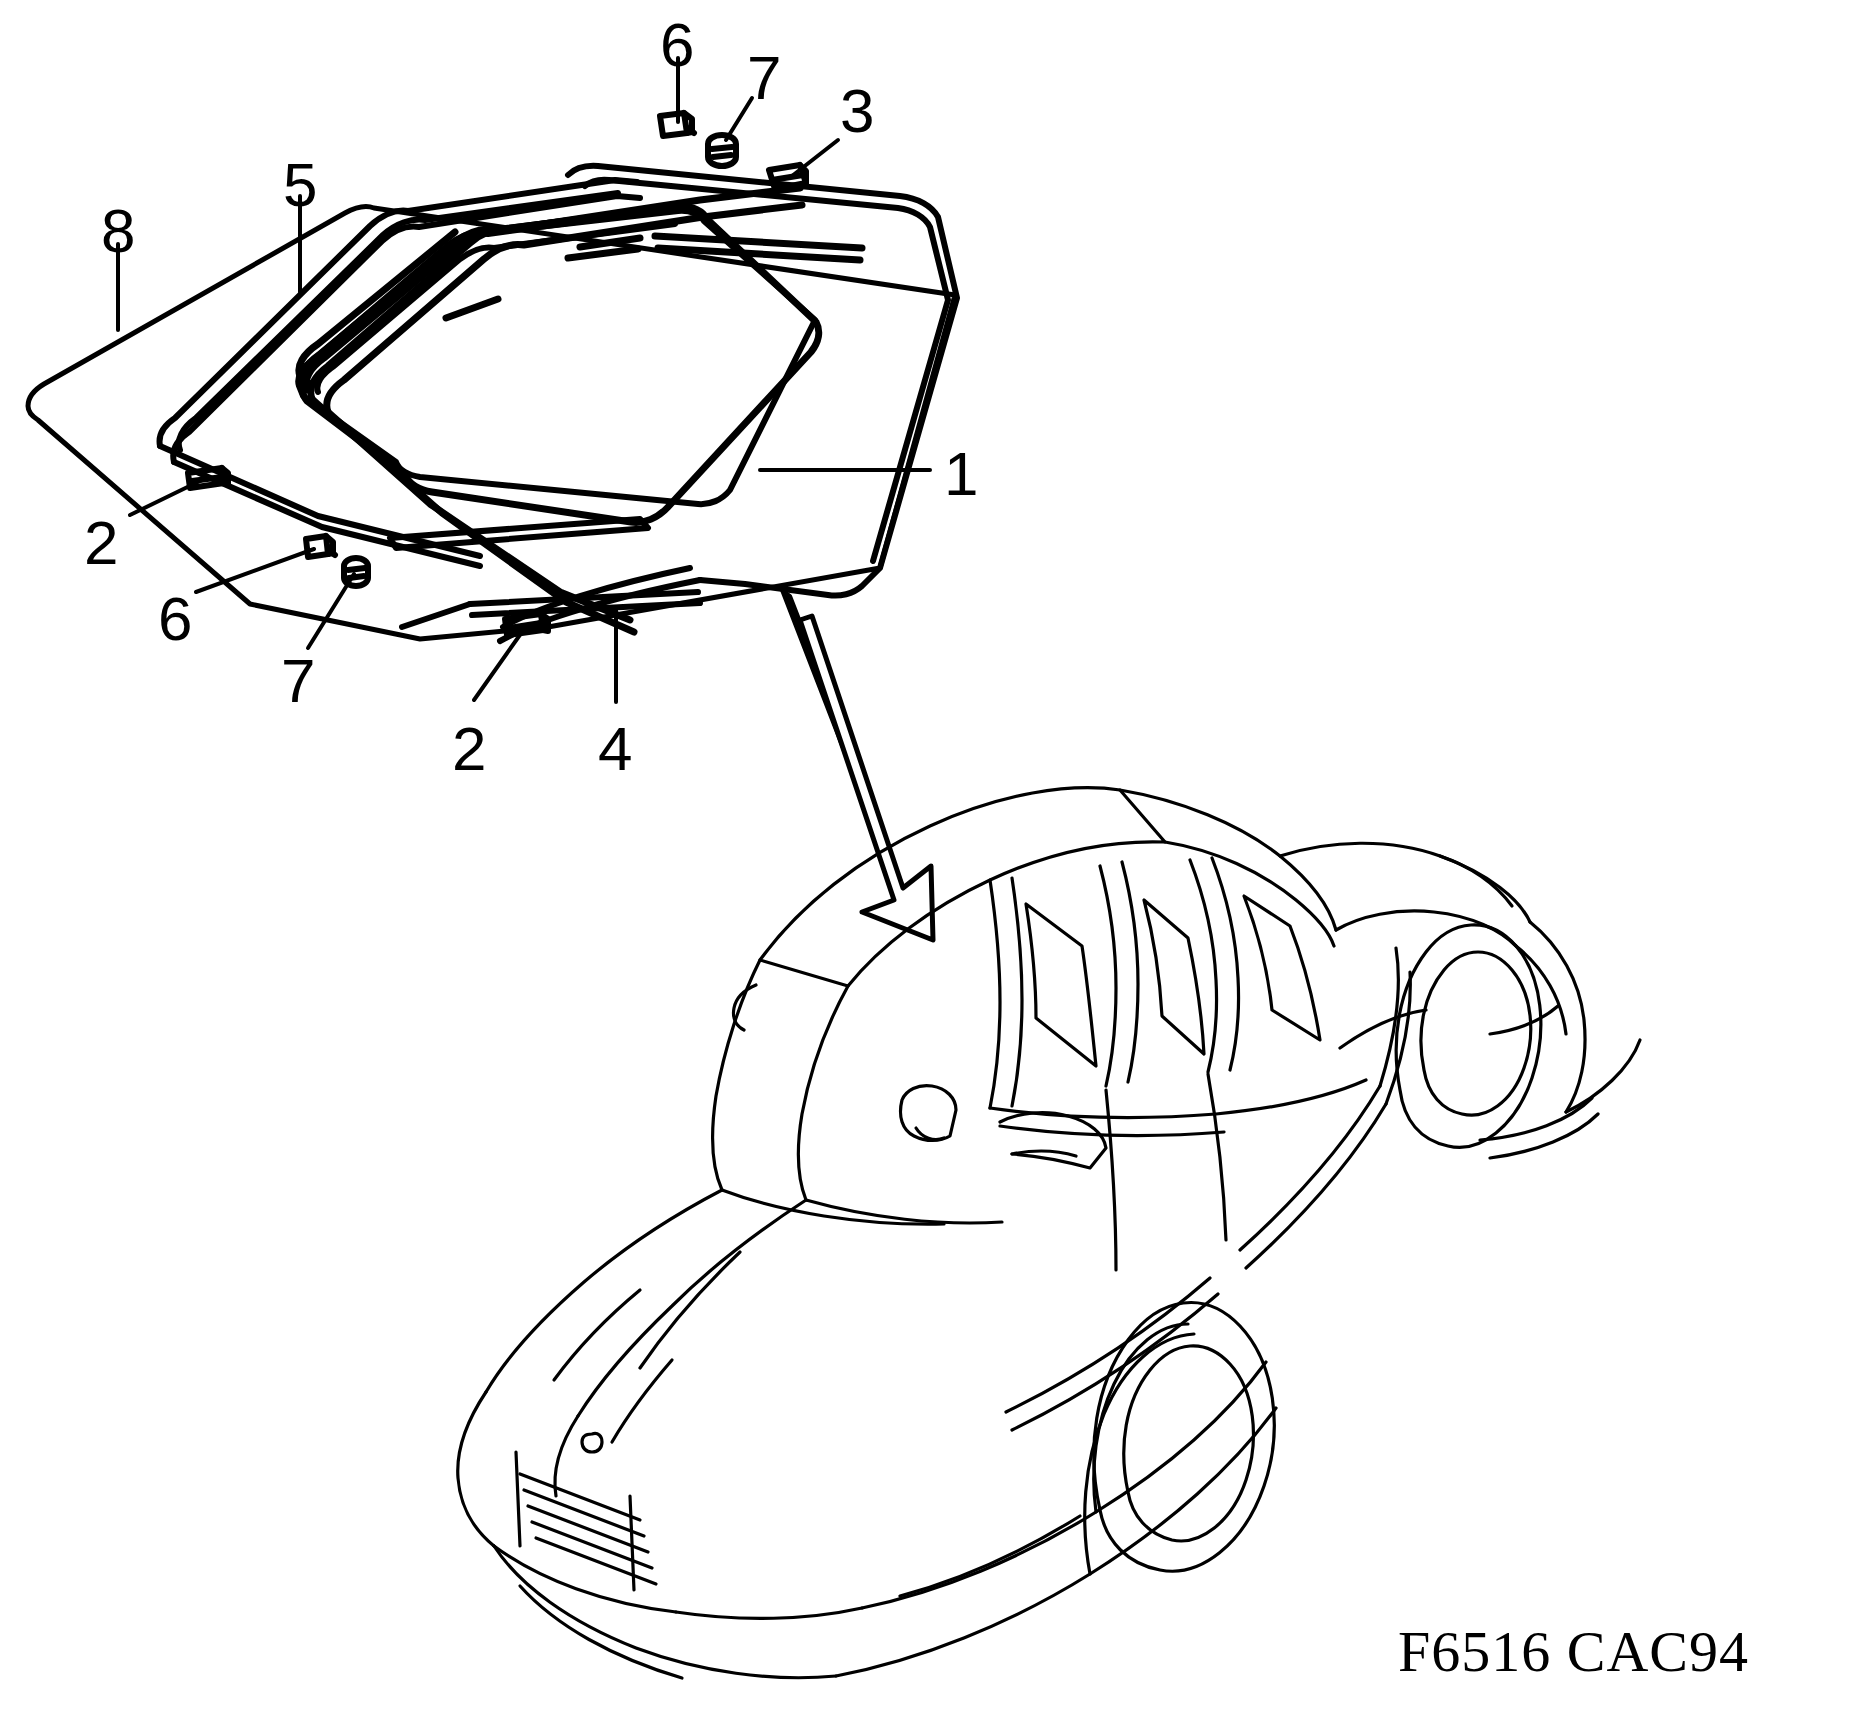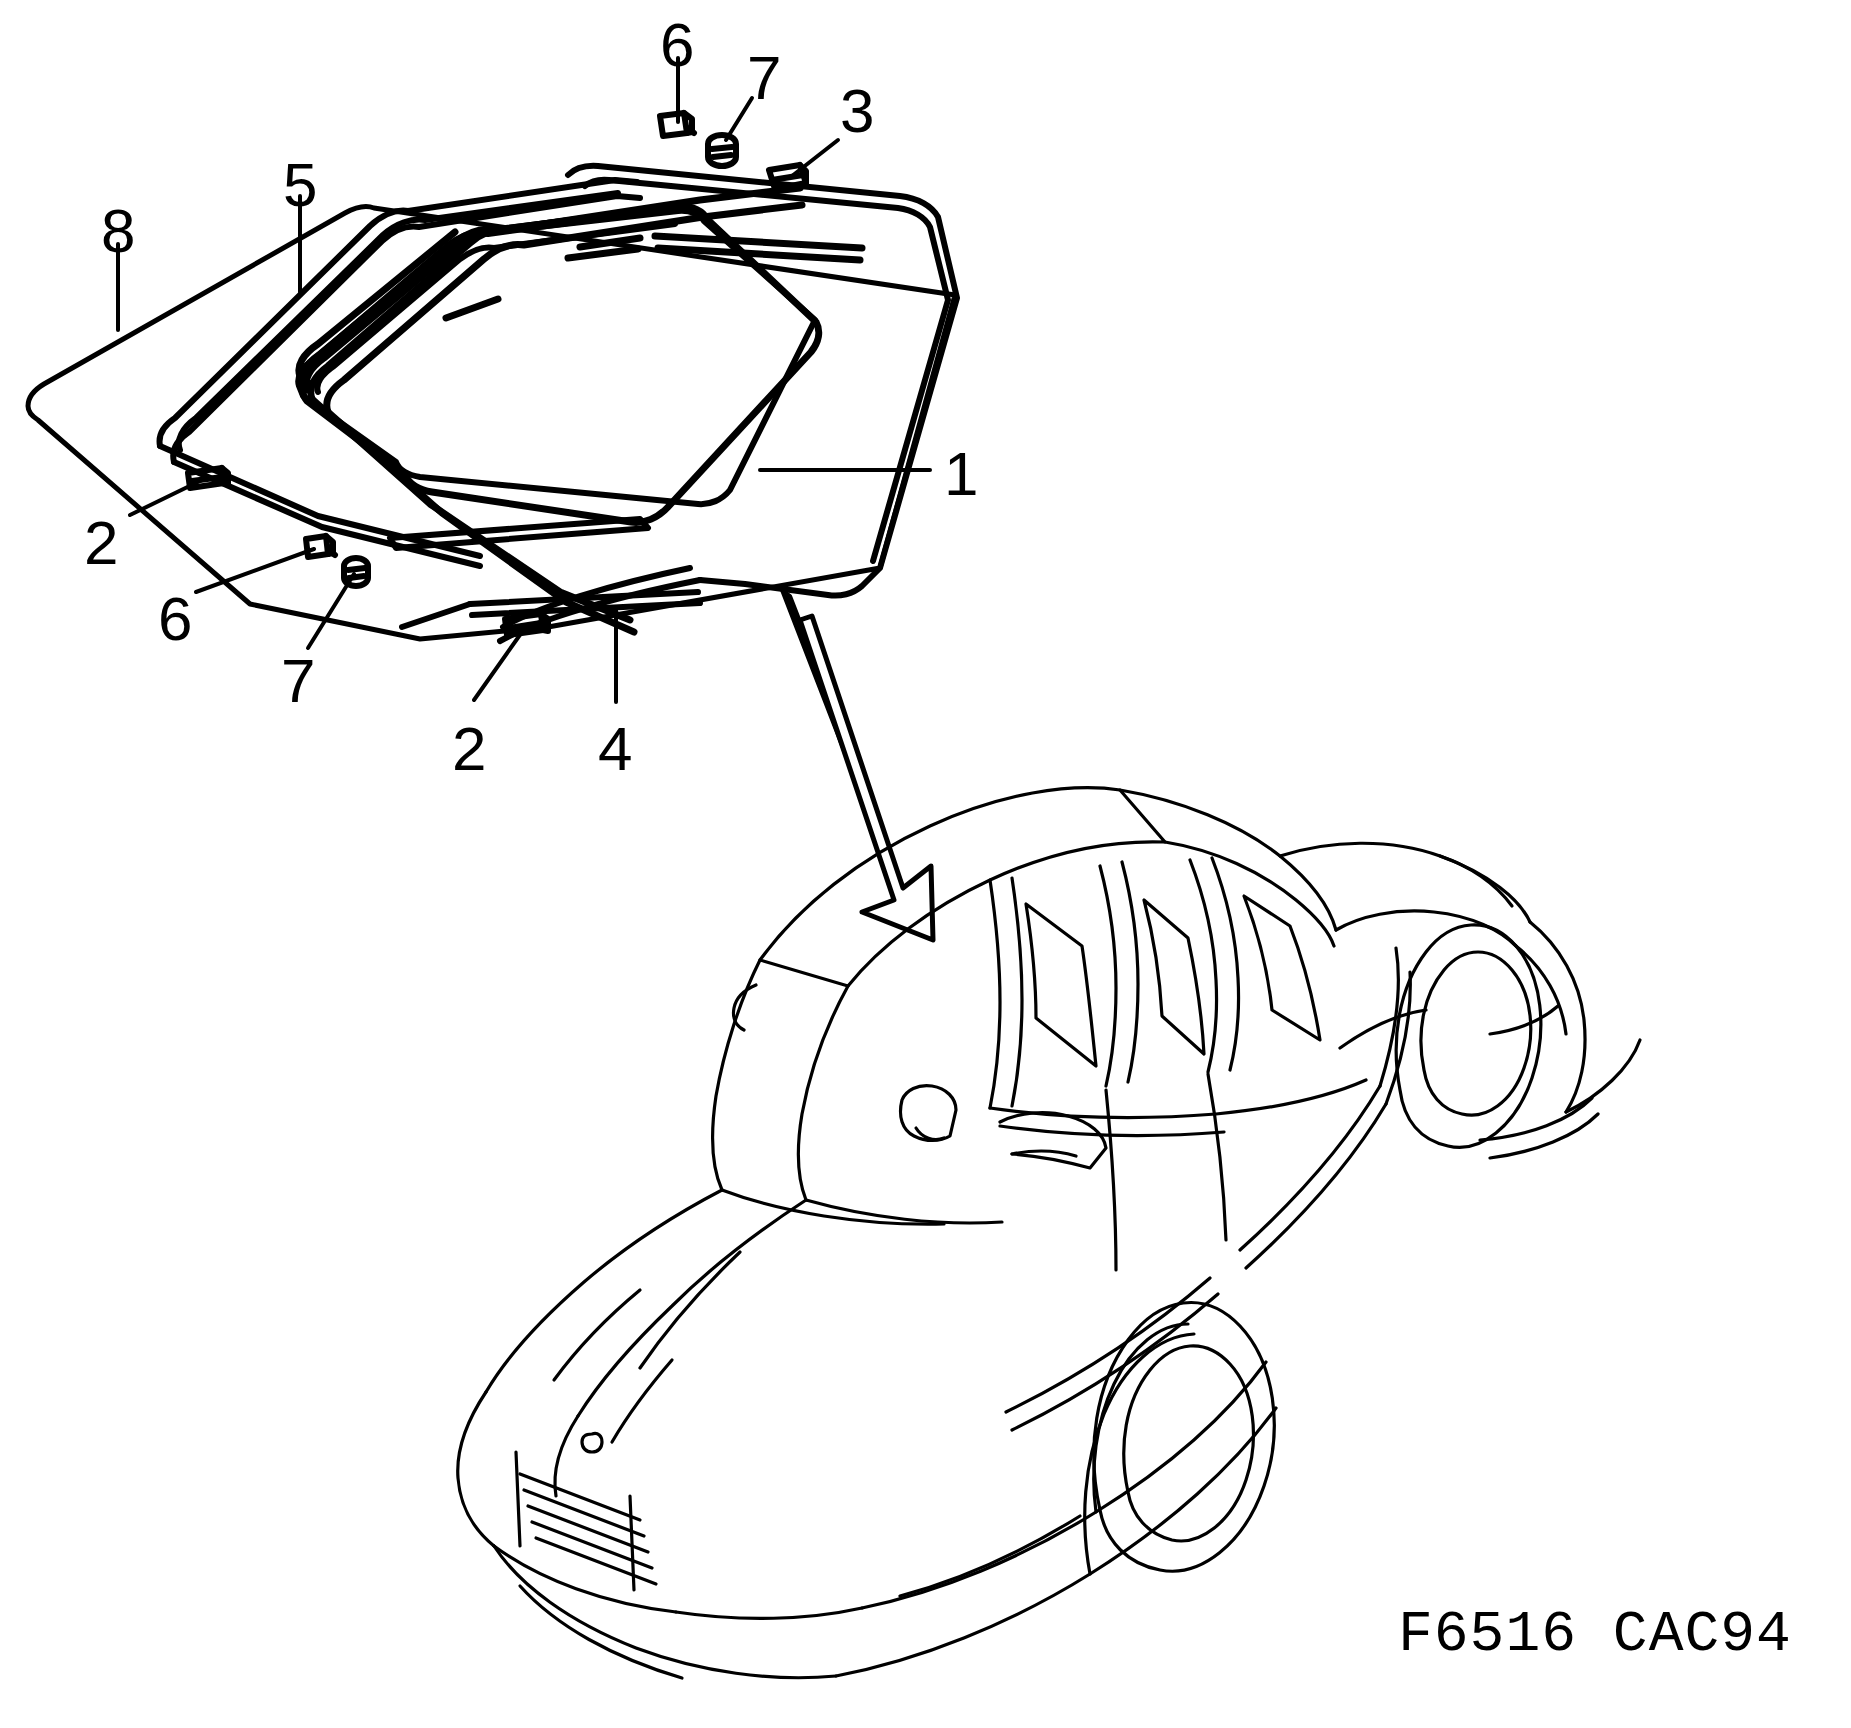--- a/index.html
+++ b/index.html
@@ -2,22 +2,22 @@
 <html><head>
 <meta charset="utf-8">
 <style>
   html,body{margin:0;padding:0;background:#fff;}
   body{width:1851px;height:1728px;position:relative;overflow:hidden;
        font-family:"Liberation Sans",sans-serif;}
   #stage{position:absolute;left:0;top:0;width:1851px;height:1728px;}
   svg.layer{position:absolute;left:0;top:0;width:1851px;height:1728px;}
   .callout{position:absolute;font-family:"Liberation Sans",sans-serif;
            font-size:62px;color:#000;line-height:1;white-space:nowrap;}
-  .caption{position:absolute;font-family:Liberation Mono, monospace;
-           font-size:58px;letter-spacing:1px;color:#000;white-space:nowrap;}
+  .caption{position:absolute;font-family:Liberation Serif, serif;
+           font-size:58px;letter-spacing:1px;color:#000;white-space:nowrap;margin-top:16px;}
 </style>
 </head>
 <body>
 
 <div id="stage">
 
   <svg class="layer" viewBox="0 0 1851 1728">
     <g fill="none" stroke="#000" stroke-linecap="round" stroke-linejoin="round">
 
       <g stroke-width="5">

